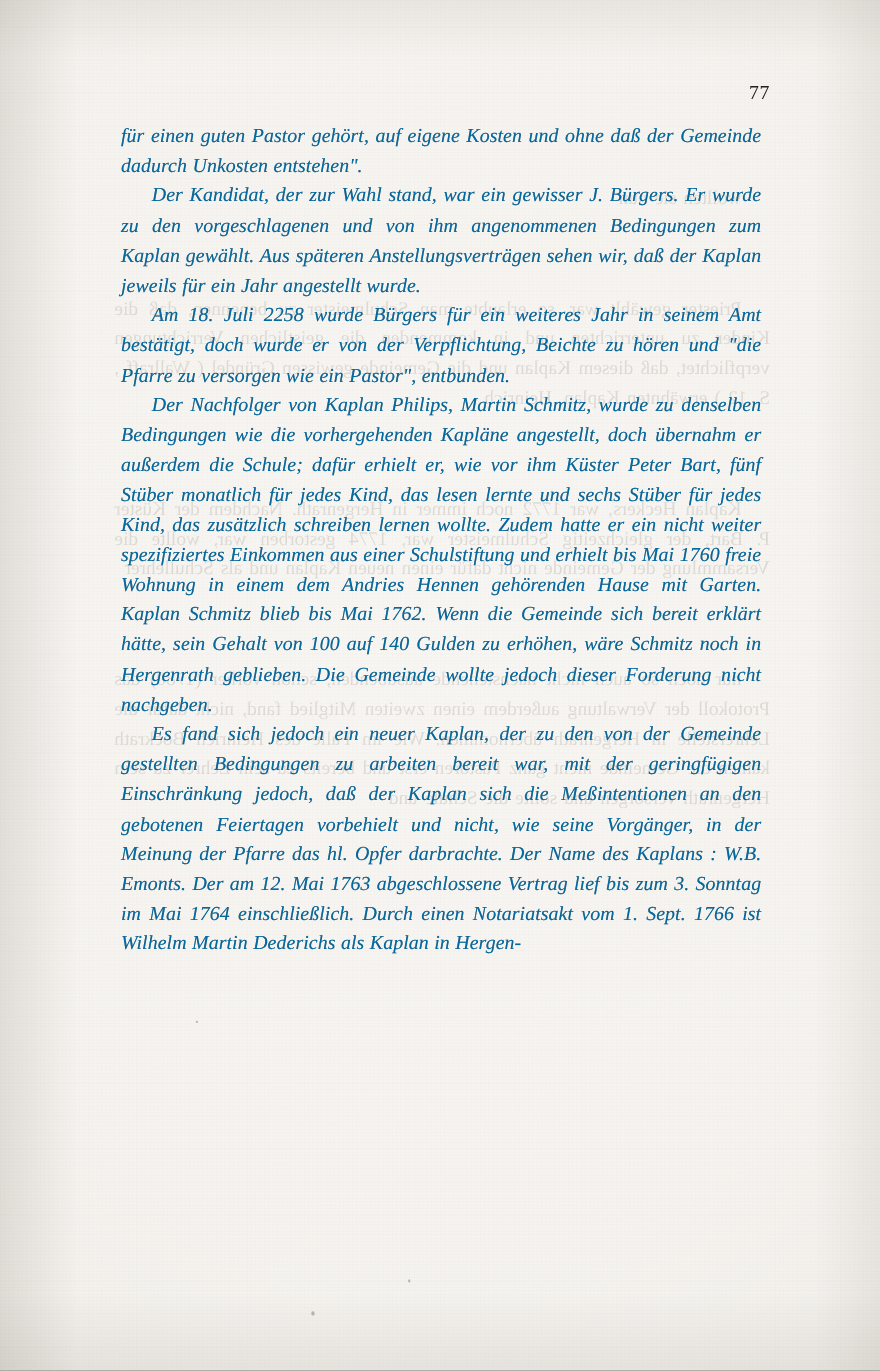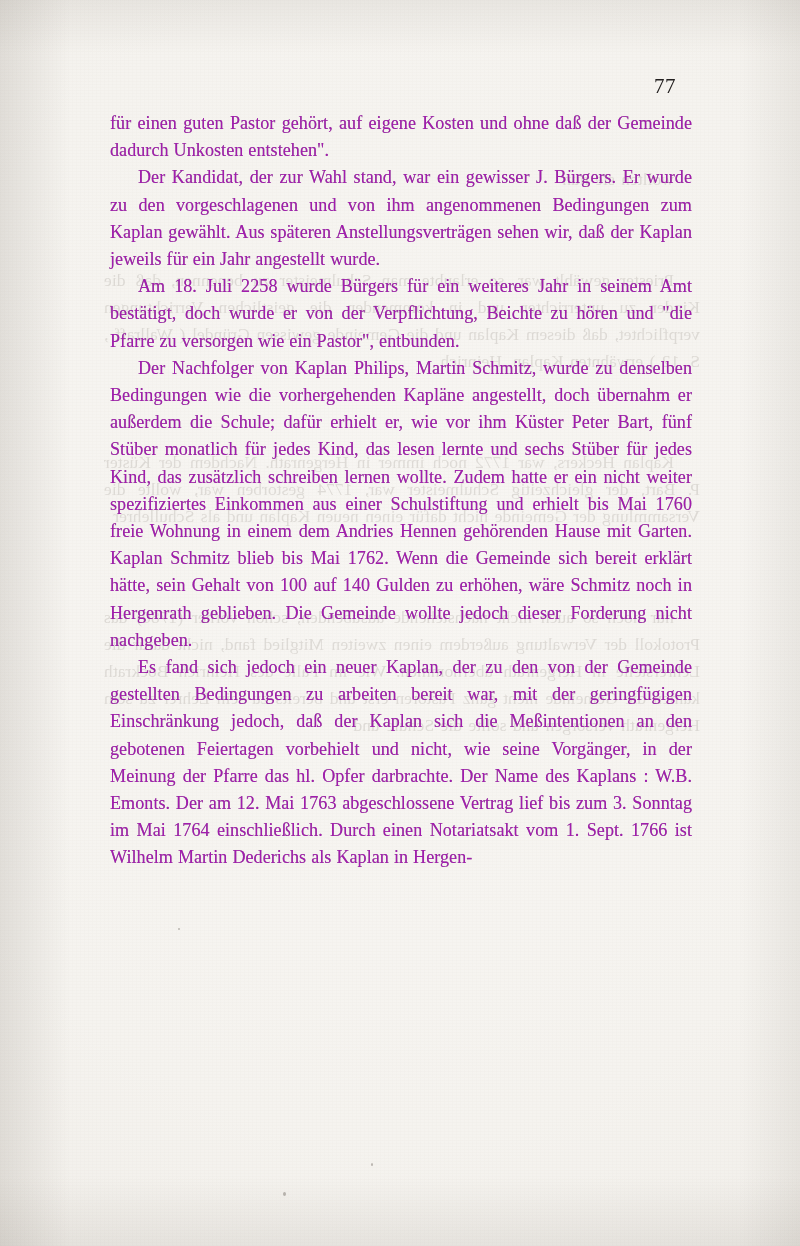--- a/index.html
+++ b/index.html
@@ -91,43 +91,44 @@
     user-select: none;
     white-space: pre-wrap;
     word-spacing: 2px;
   }
   .bleed-layer p { margin: 0 0 20px 0; text-indent: 26px; }
 
   
   .folio {
     position: absolute;
     top: 74px;
-    right: 124px;
-    font-size: 21px;
+    right: 100px;
+    font-size: 18px;
     letter-spacing: .5px;
     color: #232020;
   }
 
   .textblock {
     position: absolute;
     left: 110px;
     top: 110px;
     width: 582px;
   }
 
   .textblock p {
     margin: 0;
     font-size: 18.1px;
     line-height: 27.2px;
     text-align: justify;
     text-indent: 28px;
     letter-spacing: .05px;
     word-spacing: .4px;
-    color: #a21caf;
+    color: #0369a1;
     text-shadow: 0 0 .55px rgba(40,36,32,.45);
+    font-style: italic;
   }
 
   
   .textblock p.cont { text-indent: 0; }
 
   
   .textblock p.tight { margin-top: 0; }
 
   
   .textblock p.gap { }

